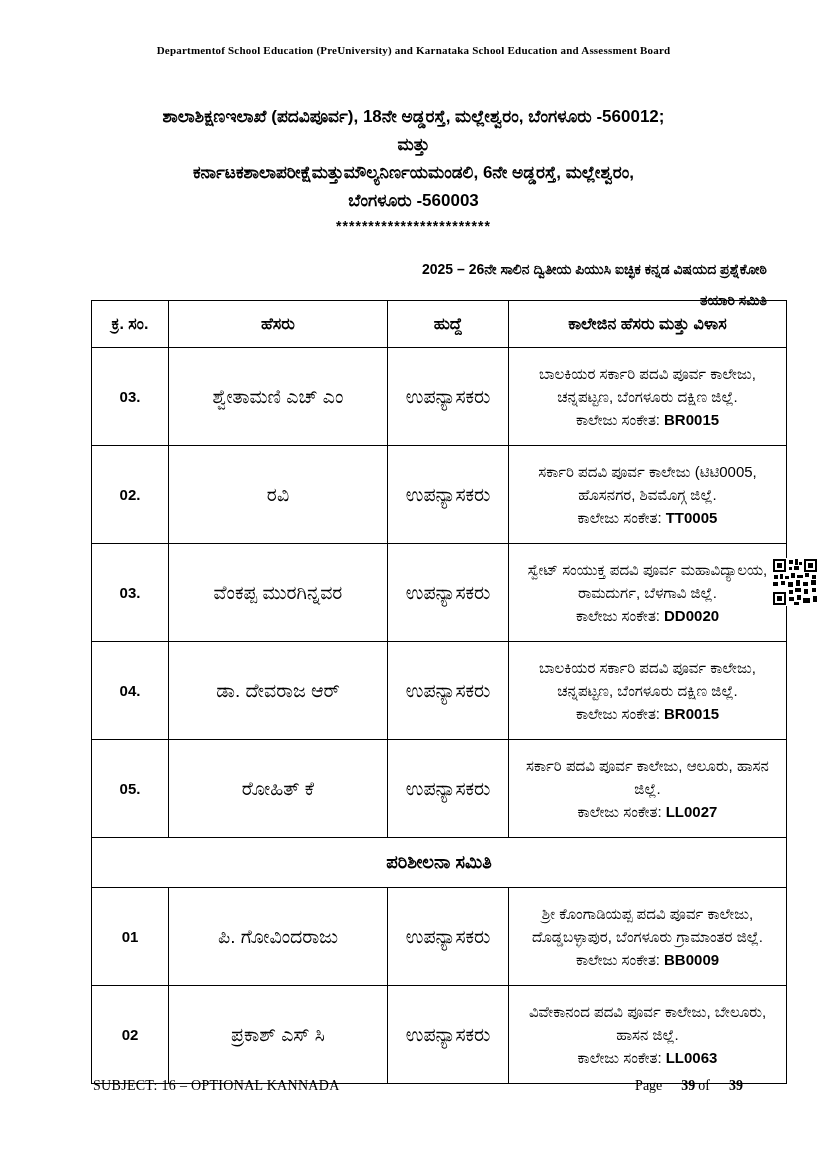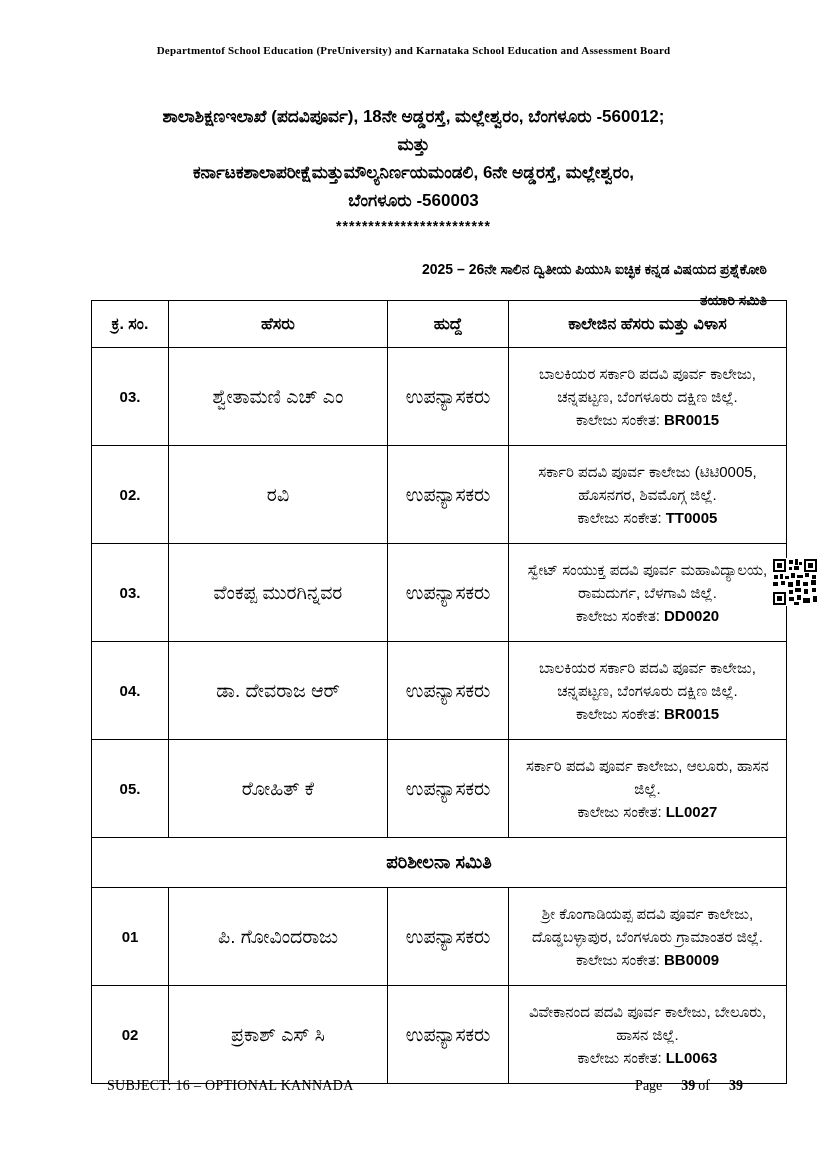--- a/index.html
+++ b/index.html
@@ -55,21 +55,21 @@
   tr.h95 td { height: 95px; }
   tr.h94 td { height: 94px; }
   td.section-header {
     font-weight: bold; font-size: 18px; height: 28px; padding: 1px;
   }
   .qr {
     position: absolute; top: 558px; left: 772px;
     width: 46px; height: 48px;
   }
   .footer-left {
-    position: absolute; top: 1078px; left: 107px;
+    position: absolute; top: 1078px; left: 93px;
     font-family: "Liberation Serif", serif;
     font-size: 14px; letter-spacing: 0.3px;
   }
   .footer-right {
     position: absolute; top: 1078px; right: 84px;
     font-family: "Liberation Serif", serif;
     font-size: 14px;
   }
   .footer-right .pg-b { font-weight: bold; margin-left: 16px; }
   .footer-right span { margin-right: 3px; }

